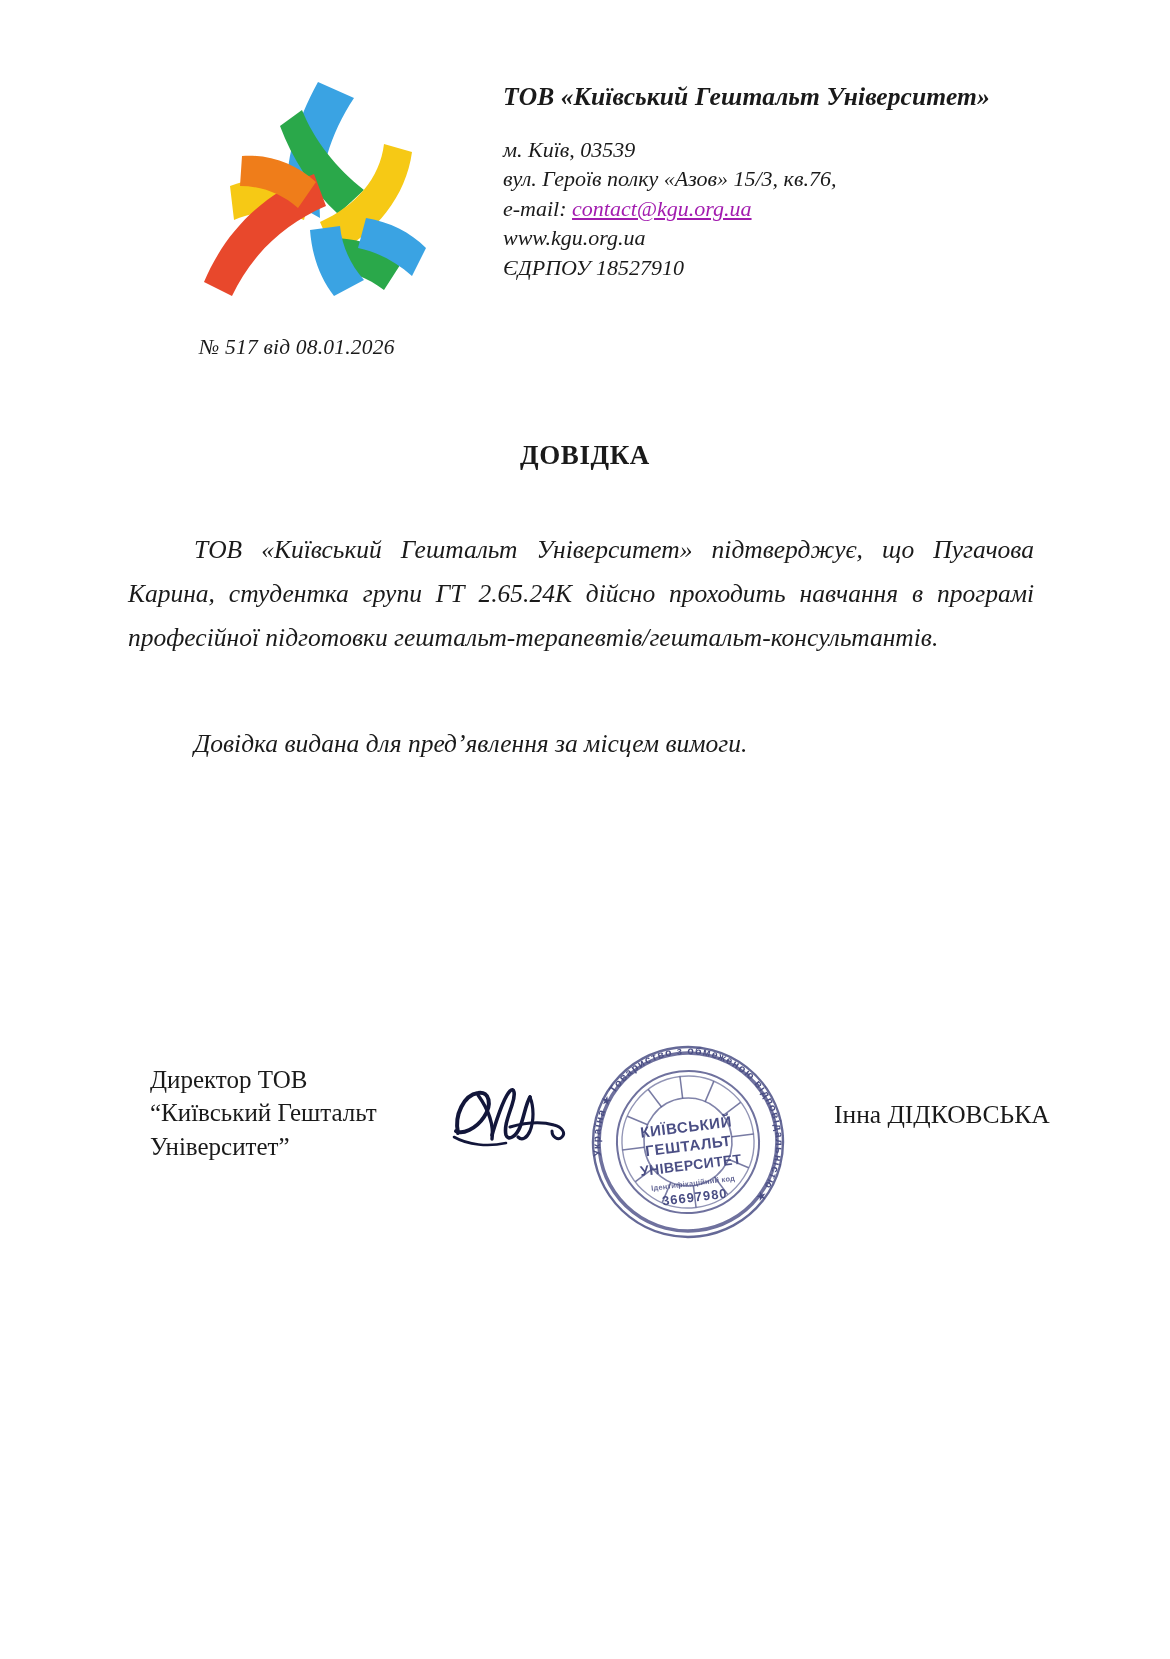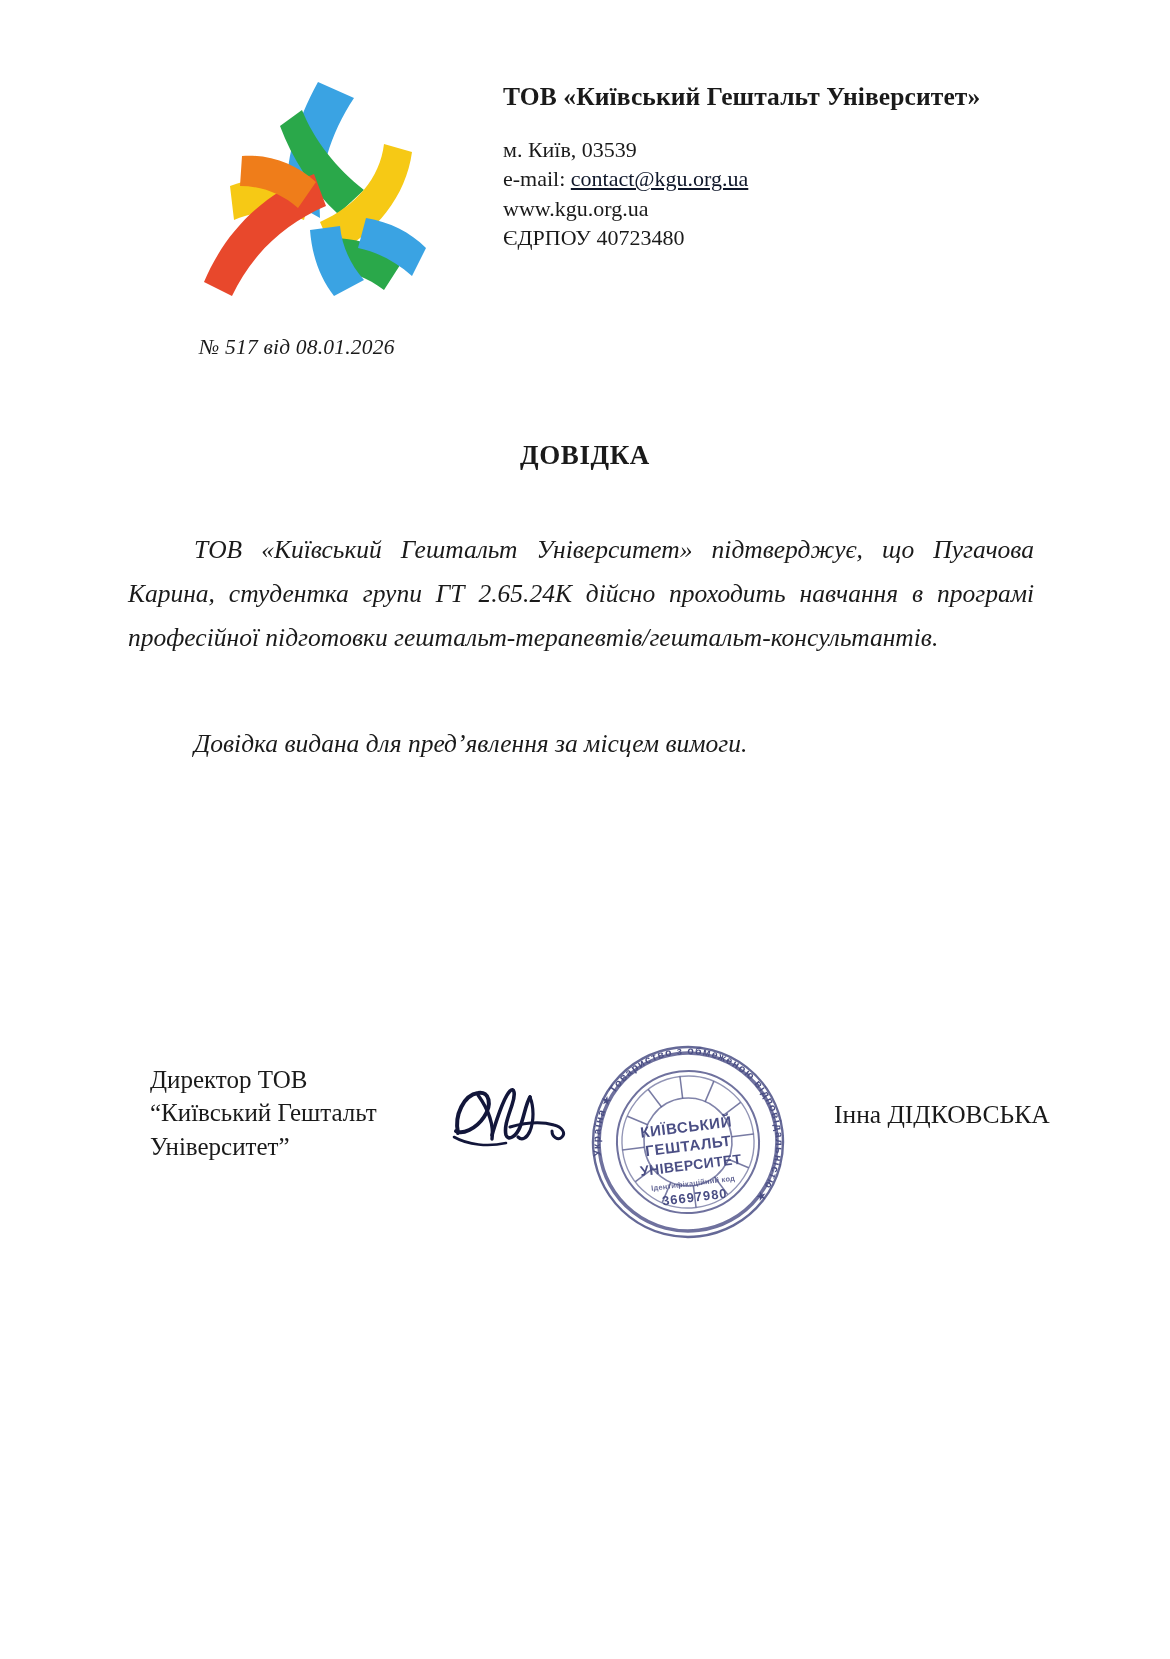--- a/index.html
+++ b/index.html
@@ -21,20 +21,21 @@
     box-sizing: border-box;
   }
 
   
   .letterhead {
     position: absolute;
     left: 0;
     top: 60px;
     width: 1170px;
     height: 250px;
+    font-style: italic;
   }
   .logo-wrap {
     position: absolute;
     left: 168px;
     top: 10px;
     width: 270px;
     height: 240px;
   }
   .logo-wrap svg { display: block; width: 270px; height: 240px; }
 
@@ -51,21 +52,21 @@
     line-height: 1.2;
     white-space: nowrap;
   }
   .org-lines {
     margin-top: 22px;
     font-size: 22px;
     line-height: 1.345;
   }
   .org-lines div { white-space: nowrap; }
   .email-link {
-    color: #0f172a;
+    color: #a21caf;
     text-decoration: underline;
   }
 
   .doc-number {
     position: absolute;
     left: 199px;
     top: 335px;
     font-size: 21.5px;
     font-style: italic;
     letter-spacing: 0.2px;
@@ -179,23 +180,24 @@
         <path d="M142 160 C 144 186, 152 208, 166 226 L 196 210 C 182 194, 174 176, 172 156 Z" fill="#3aa3e3"></path>
 
         <path d="M104 60 C 100 92, 106 122, 122 148 L 150 132 C 136 110, 130 86, 132 58 Z" fill="#2aa84a" opacity="0"></path>
       </svg>
     </div>
 
     <div class="org-block">
       <div class="org-title">ТОВ «Київський Гештальт Університет»</div>
       <div class="org-lines">
         <div>м. Київ, 03539</div>
+        <div>вул. Героїв полку «Азов» 15/3, кв.76,</div>
         <div><span>e-mail: </span><a class="email-link" href="#">contact@kgu.org.ua</a></div>
         <div>www.kgu.org.ua</div>
-        <div>ЄДРПОУ 40723480</div>
+        <div>ЄДРПОУ 18527910</div>
       </div>
     </div>
   </div>
 
   <div class="doc-number">№ 517 від 08.01.2026</div>
 
   <div class="doc-title">ДОВІДКА</div>
 
   <div class="body-text">
     <p class="para last-line-nojustify">ТОВ «Київський Гештальт Університет» підтверджує, що Пугачова Карина, студентка групи ГТ 2.65.24К дійсно проходить навчання в програмі професійної підготовки гештальт-терапевтів/гештальт-консультантів.</p>

